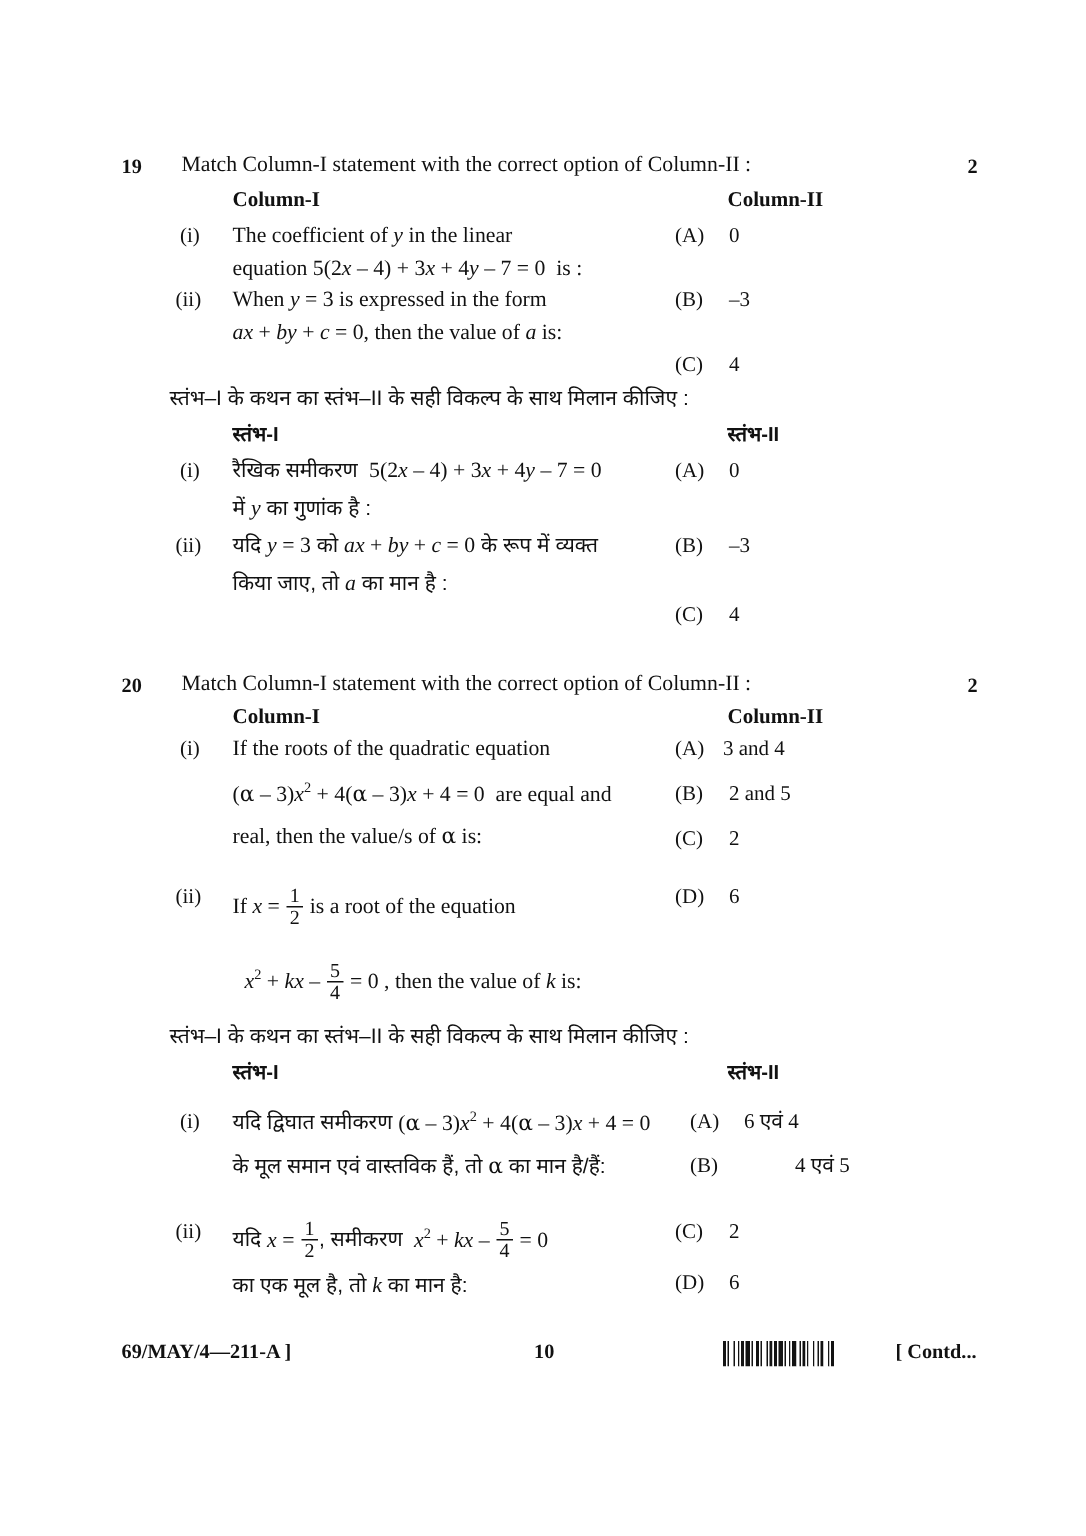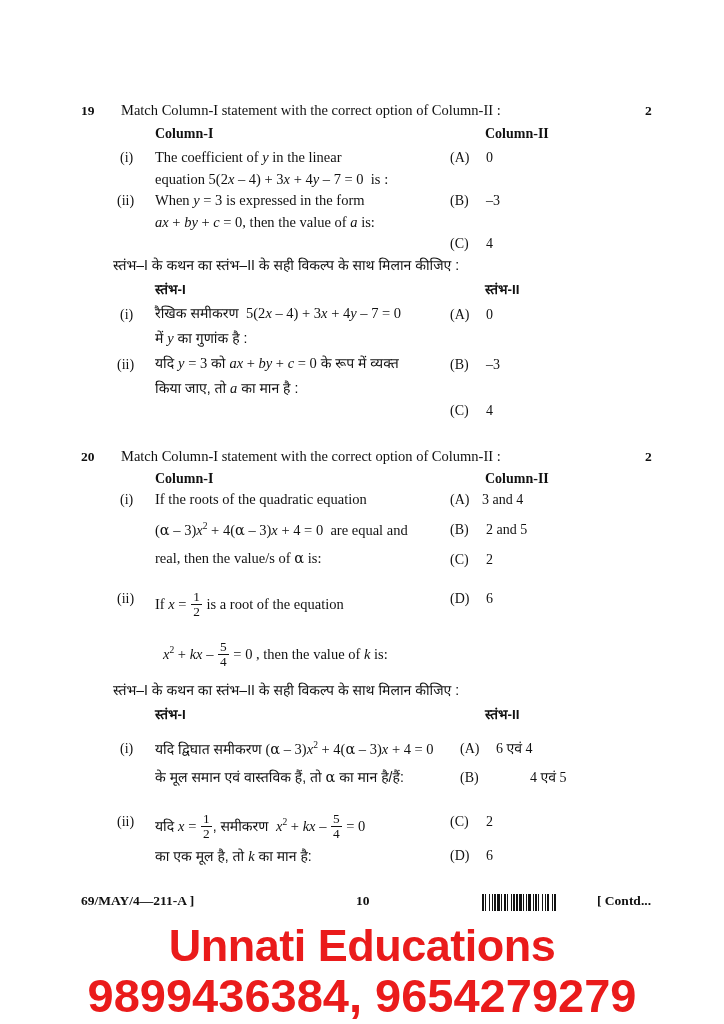--- a/index.html
+++ b/index.html
@@ -347,16 +347,14 @@
         <i style="width: 2px; background: rgb(17, 17, 17);"></i>
         <i style="width: 3px; background: rgb(255, 255, 255);"></i>
         <i style="width: 1px; background: rgb(21, 21, 21);"></i>
         <i style="width: 1px; background: rgb(255, 255, 255);"></i>
         <i style="width: 2px; background: rgb(17, 17, 17);"></i>
         <i style="width: 1px; background: rgb(255, 255, 255);"></i>
       </div>
     <span class="foot-contd">[ Contd...</span>
   </div>
 
-  <div class="wm wm-name">Unnati Educations</div>
-  <div class="wm wm-phone">9899436384, 9654279279</div>
 
 </div>
 
 </body></html>

